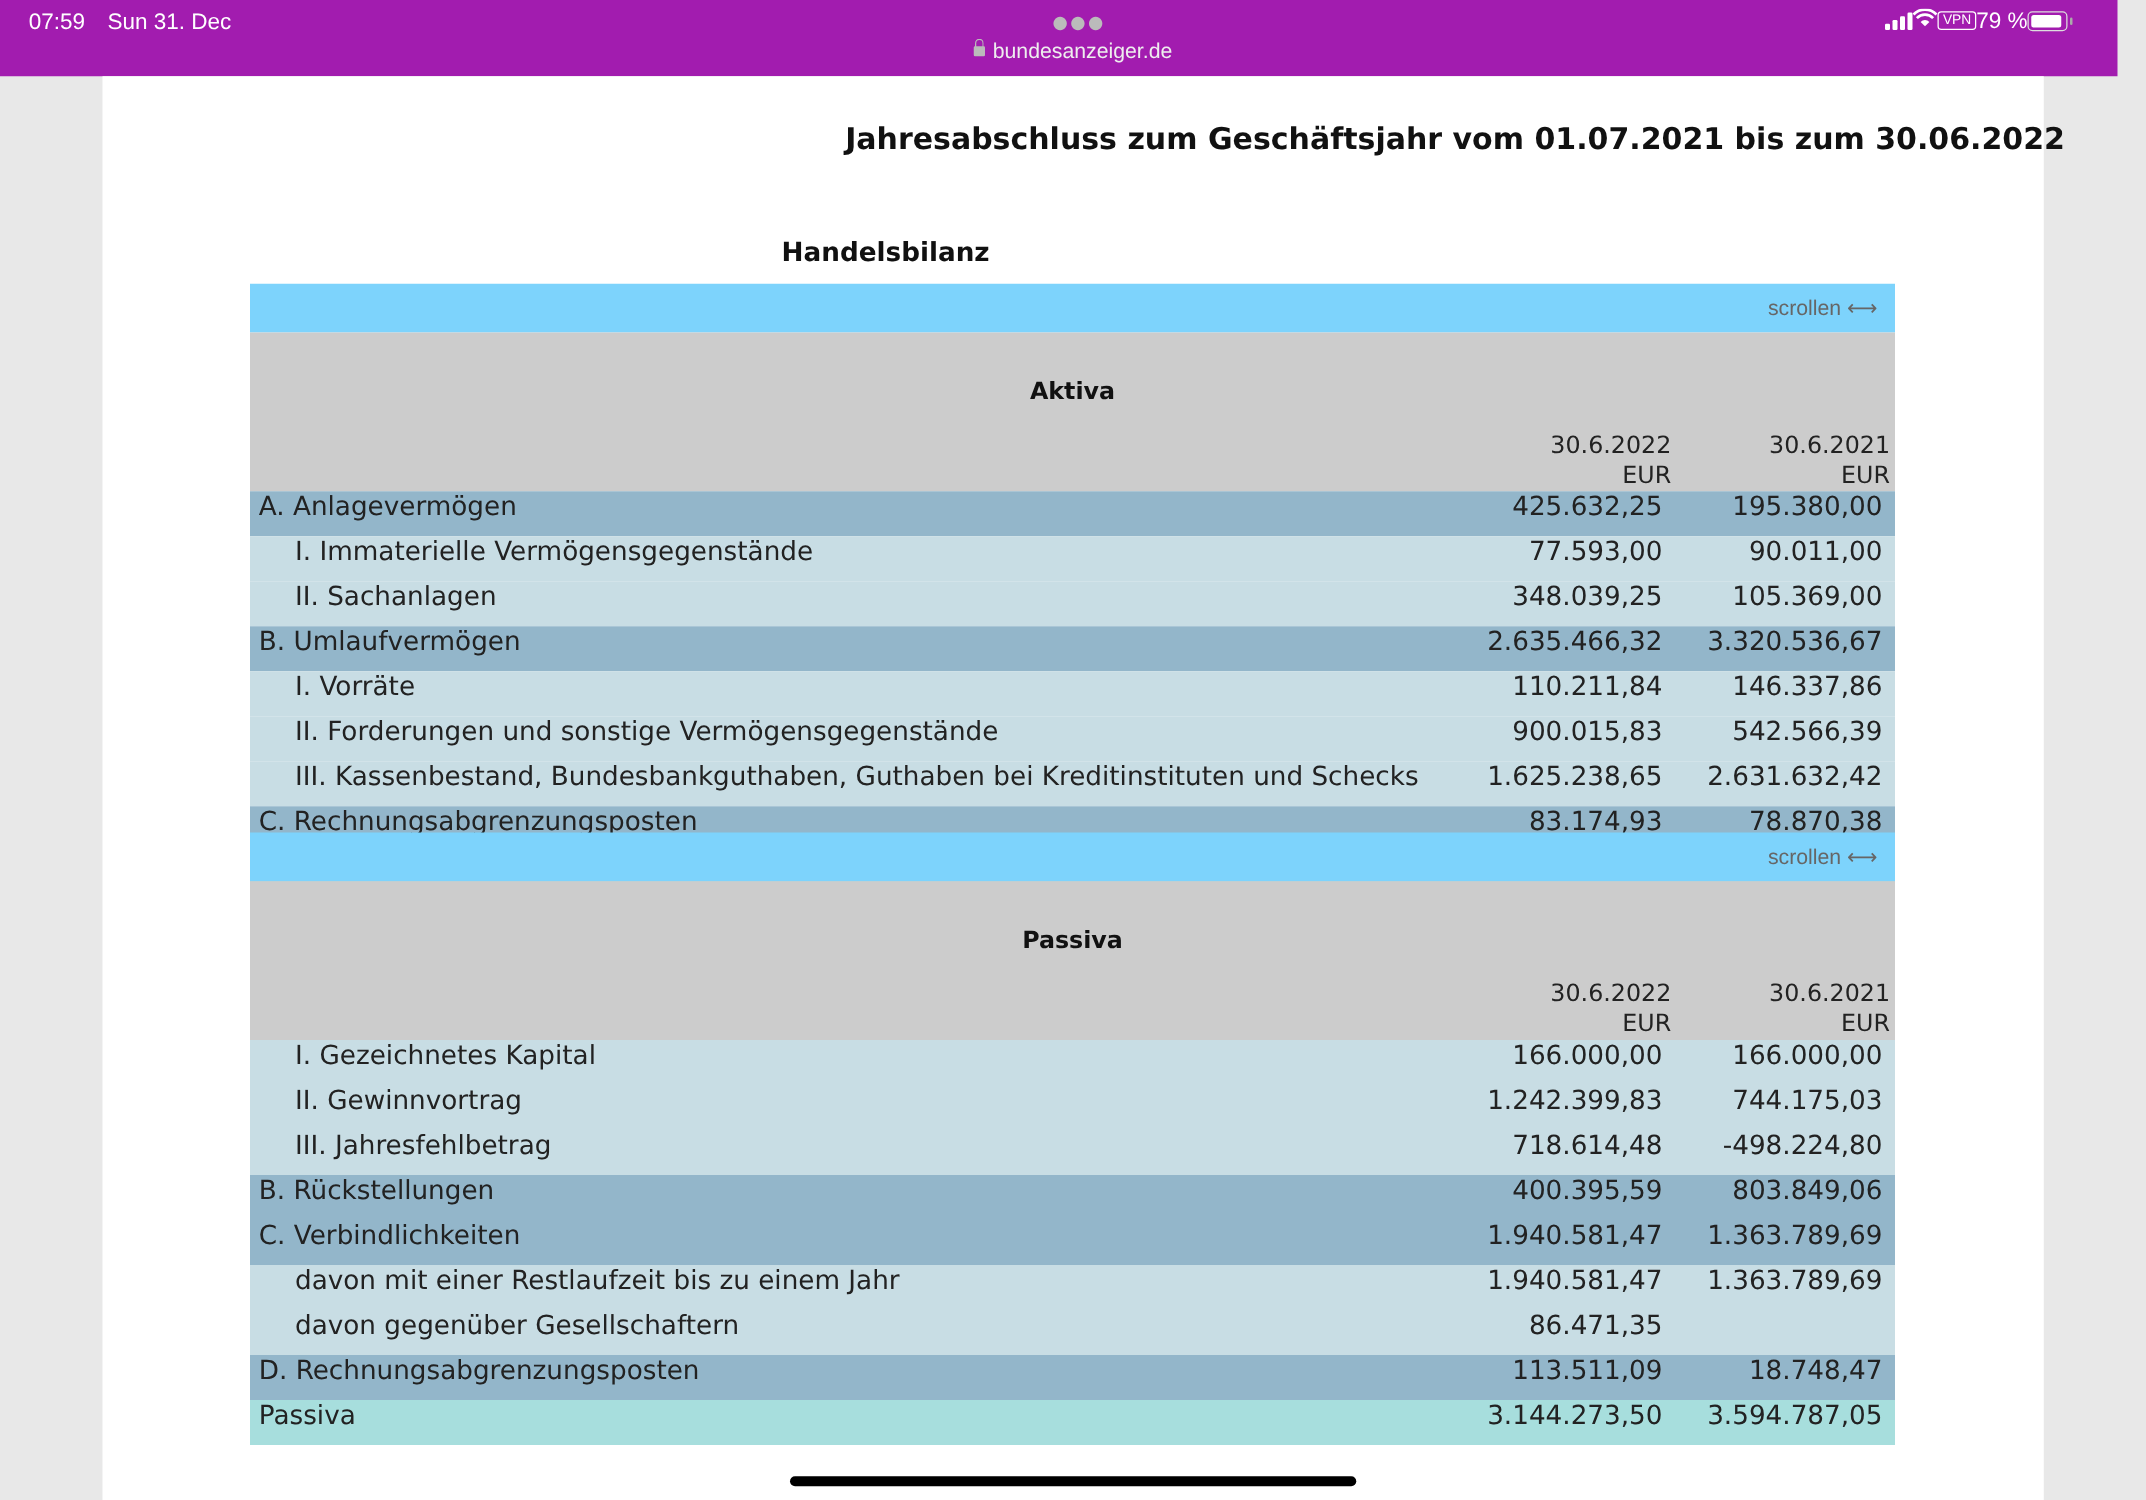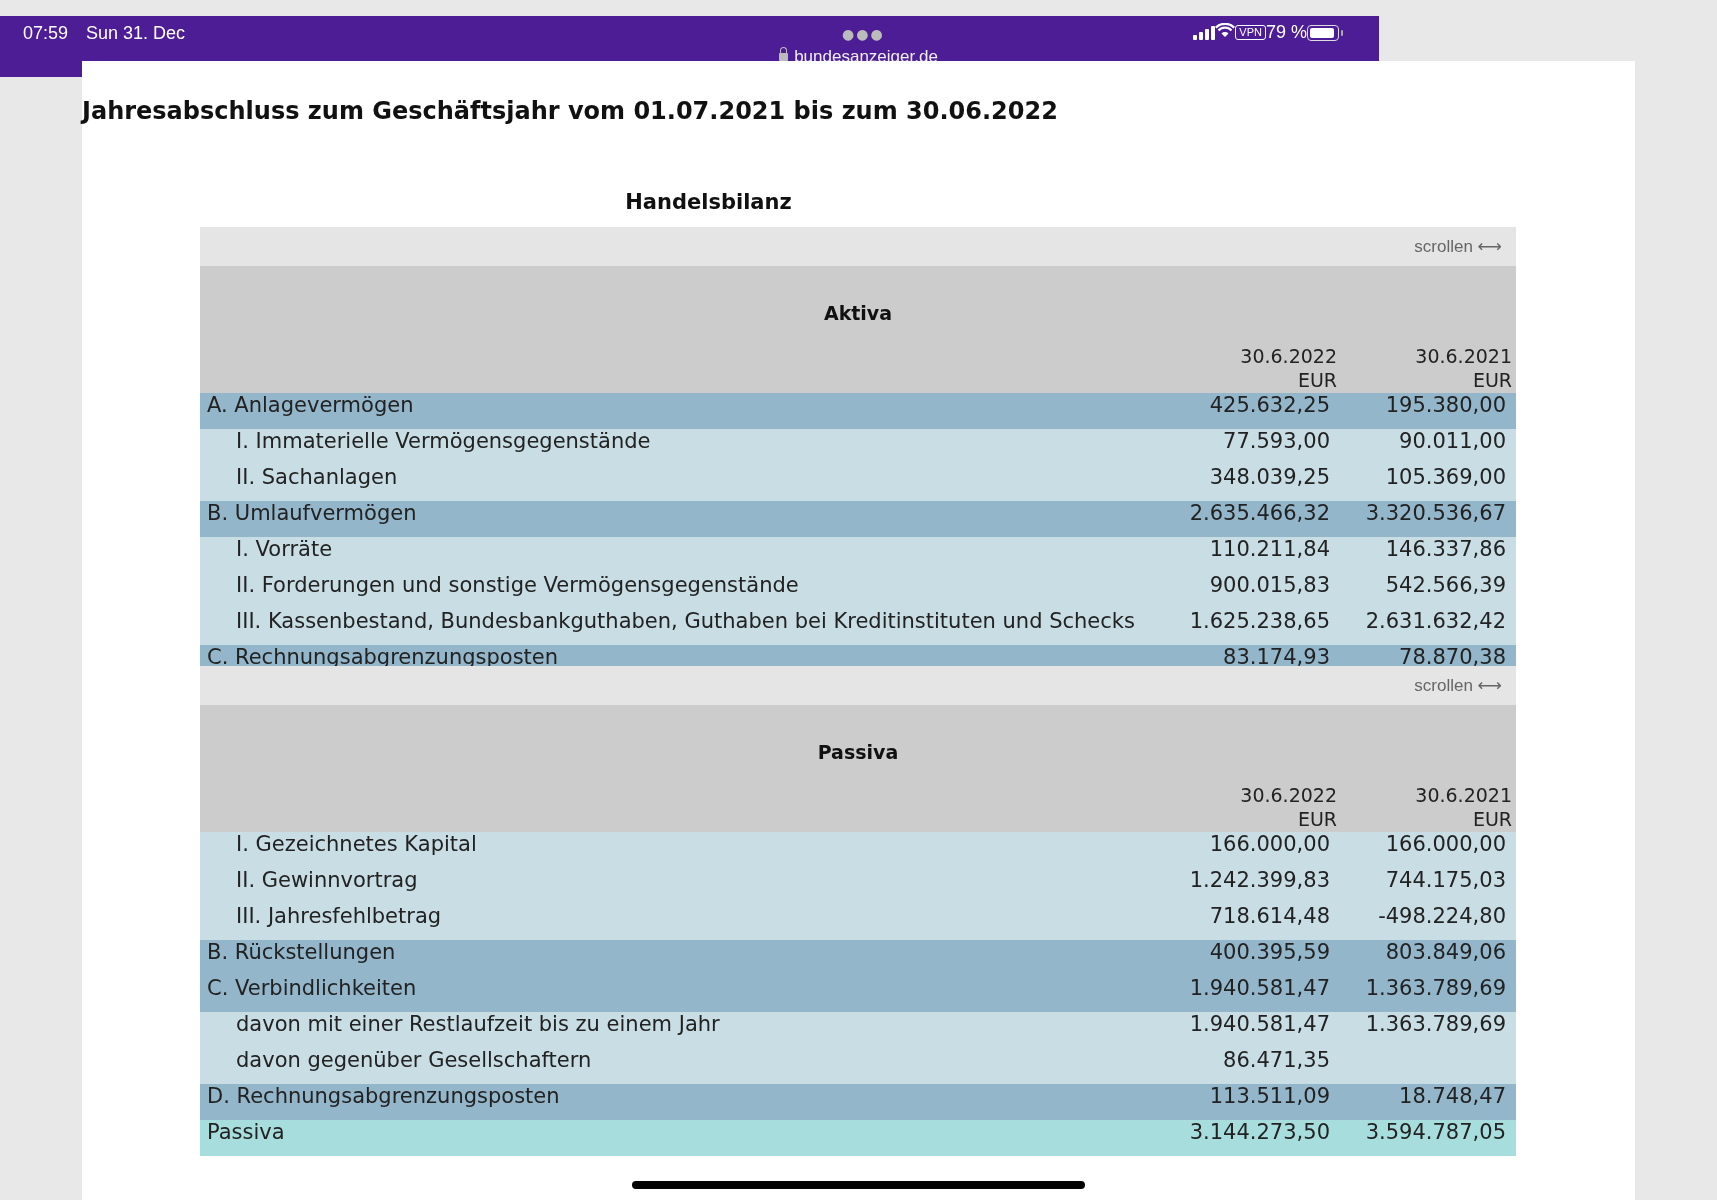--- a/index.html
+++ b/index.html
@@ -1,35 +1,35 @@
 <!DOCTYPE html>
 <html><head>
 <meta charset="utf-8">
 <style>
   html, body { margin:0; padding:0; }
   body { width:1717px; height:1200px; background:#e8e8e8; position:relative; overflow:hidden; font-family:"DejaVu Sans", sans-serif; }
-  .statusbar { position:absolute; left:0; top:16px; width:1379px; height:61px; background:#4c1d95; color:#fff; }
+  .statusbar { position:absolute; left:0; top:0; width:1694px; height:61px; background:#a21caf; color:#fff; }
   .sb-time { position:absolute; left:23px; top:7px; font-size:18px; font-family:"Liberation Sans", sans-serif; }
   .sb-date { position:absolute; left:86px; top:7px; font-size:18px; font-family:"Liberation Sans", sans-serif; }
   .sb-dots { position:absolute; left:842px; top:10px; font-size:14px; letter-spacing:2px; color:#bbb; }
   .sb-url { position:absolute; left:0; width:1717px; top:31px; text-align:center; font-size:17px; color:#eee; font-family:"Liberation Sans", sans-serif; }
   .sb-url .lock { display:inline-block; width:9px; height:8px; background:#bbb; border-radius:1px; margin-right:6px; position:relative; top:-1px; }
   .sb-url .lock::before { content:""; position:absolute; left:1px; top:-6px; width:5px; height:6px; border:1px solid #bbb; border-bottom:none; border-radius:4px 4px 0 0; }
   .sb-right { position:absolute; right:40px; top:6px; display:flex; align-items:center; gap:0; font-size:18px; font-family:"Liberation Sans", sans-serif; }
   .signal { display:flex; align-items:flex-end; gap:2px; height:14px; }
   .signal span { display:block; width:4px; background:#fff; border-radius:1px; }
   .vpn { font-size:11px; border:1.5px solid #fff; border-radius:3px; padding:0 3px; line-height:13px; }
   .battery { width:30px; height:14px; border:1.5px solid #ddd; border-radius:4px; position:relative; }
   .battery .fill { position:absolute; left:2px; top:2px; bottom:2px; width:79%; background:#fff; border-radius:2px; }
   .battery::after { content:""; position:absolute; right:-5px; top:4px; width:2px; height:6px; background:#aaa; border-radius:1px; }
   .page { position:absolute; left:82px; top:61px; width:1553px; height:1139px; background:#fff; }
-  .title { position:absolute; left:0; width:1553px; top:36px; text-align:left; font-weight:bold; font-size:24px; color:#111; }
+  .title { position:absolute; left:17px; width:1553px; top:36px; text-align:right; font-weight:bold; font-size:24px; color:#111; }
   .subtitle { position:absolute; left:0; width:1253px; top:129px; text-align:center; font-weight:bold; font-size:21px; color:#111; }
   .tbl { position:absolute; left:118px; width:1316px; }
-  .scroll { height:39px; background:#e5e5e5; color:#666; font-size:17px; text-align:right; padding-right:14px; box-sizing:border-box; line-height:39px; font-family:"Liberation Sans", sans-serif; }
+  .scroll { height:39px; background:#7dd3fc; color:#666; font-size:17px; text-align:right; padding-right:14px; box-sizing:border-box; line-height:39px; font-family:"Liberation Sans", sans-serif; }
   .hdr { background:#cccccc; position:relative; height:127px; }
   .hdr .cap { position:absolute; top:36px; left:0; width:100%; text-align:center; font-weight:bold; font-size:19px; color:#111; }
   .hdr .c1, .hdr .c2 { position:absolute; top:78px; text-align:right; font-size:19px; color:#222; line-height:24px; }
   .hdr .c1 { right:179px; } .hdr .c2 { right:4px; }
   .row { height:36px; display:flex; align-items:flex-start; font-size:21px; color:#222; position:relative; }
   .row.l1 { background:#93b6ca; }
   .row.l2 { background:#c8dde4; }
   .row.tot { background:#a7dedd; }
   .row .lab { padding-left:7px; white-space:nowrap; }
   .row.l2 .lab { padding-left:36px; }

